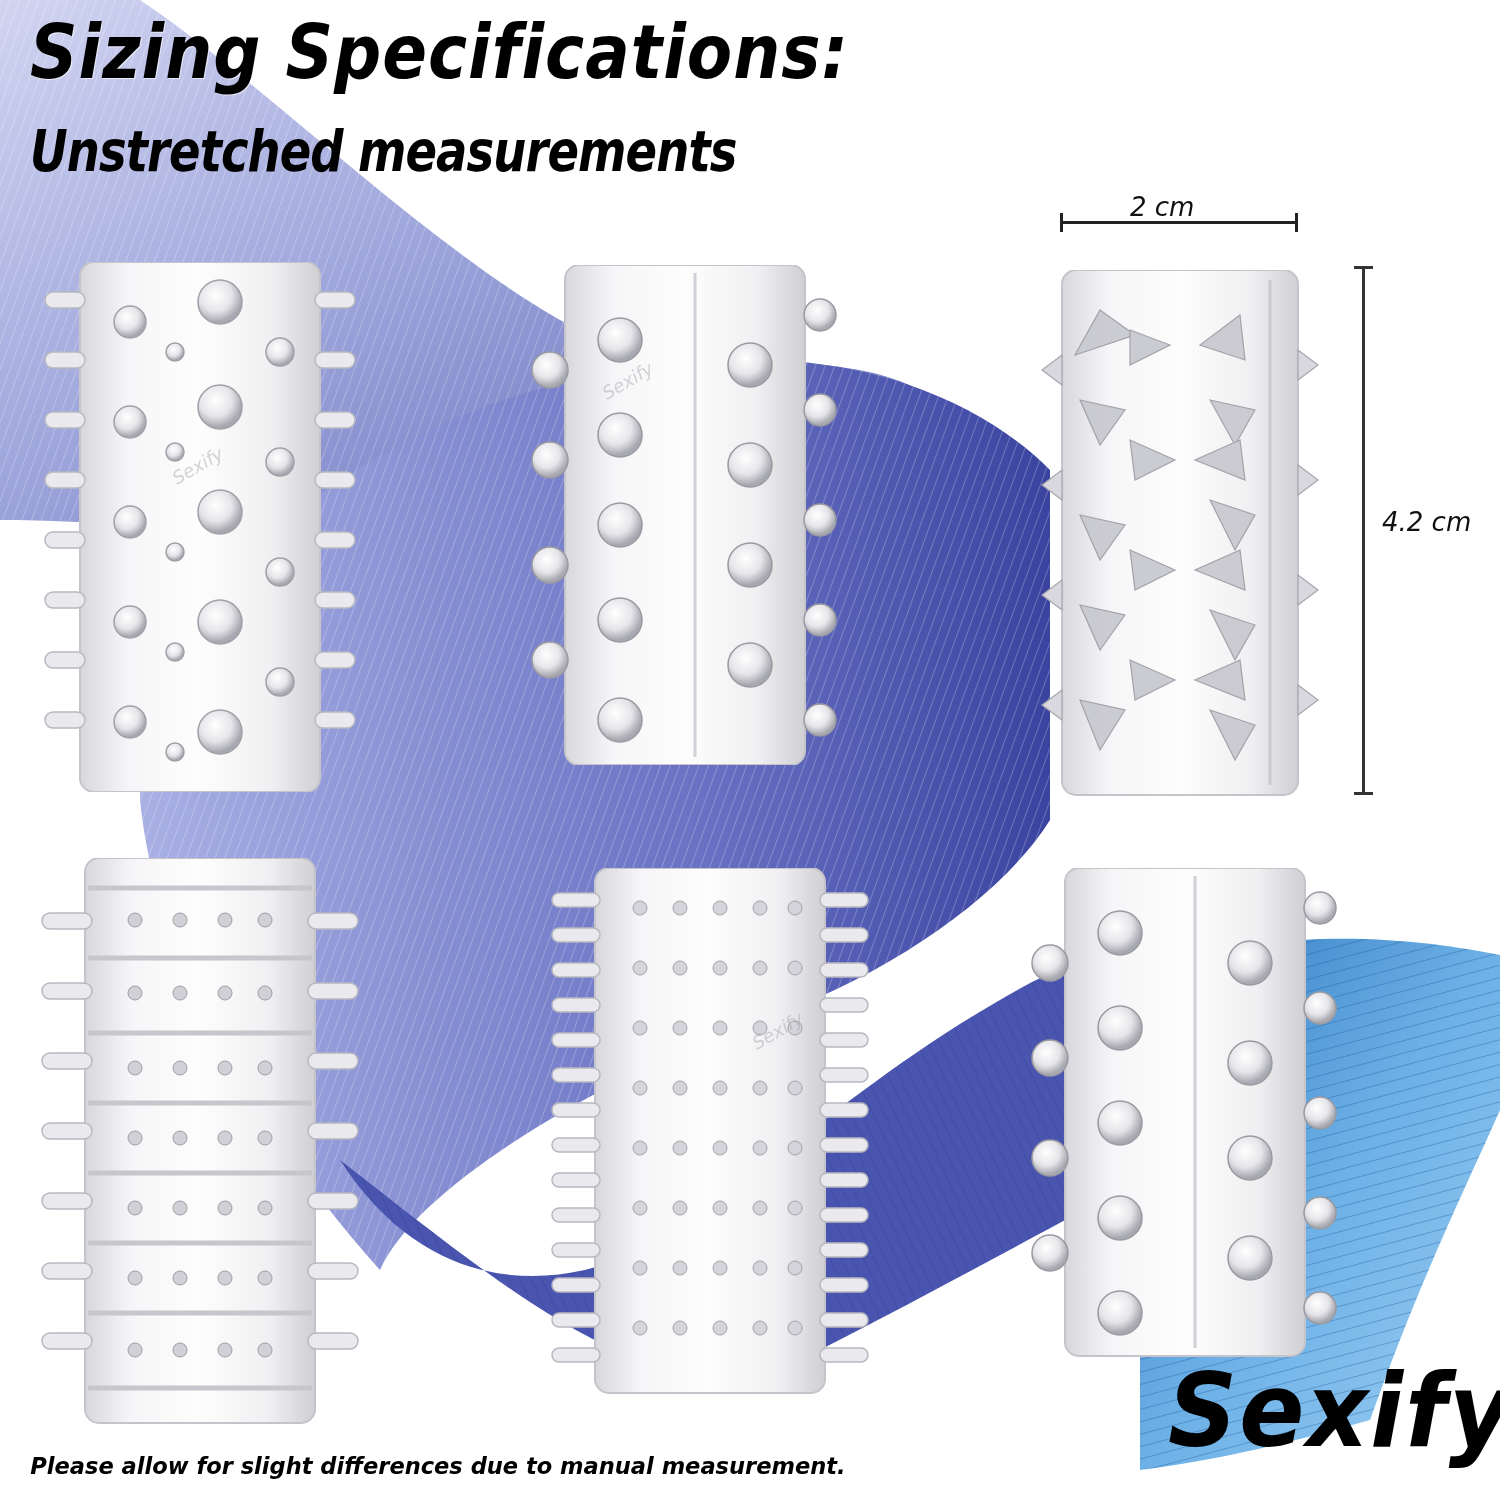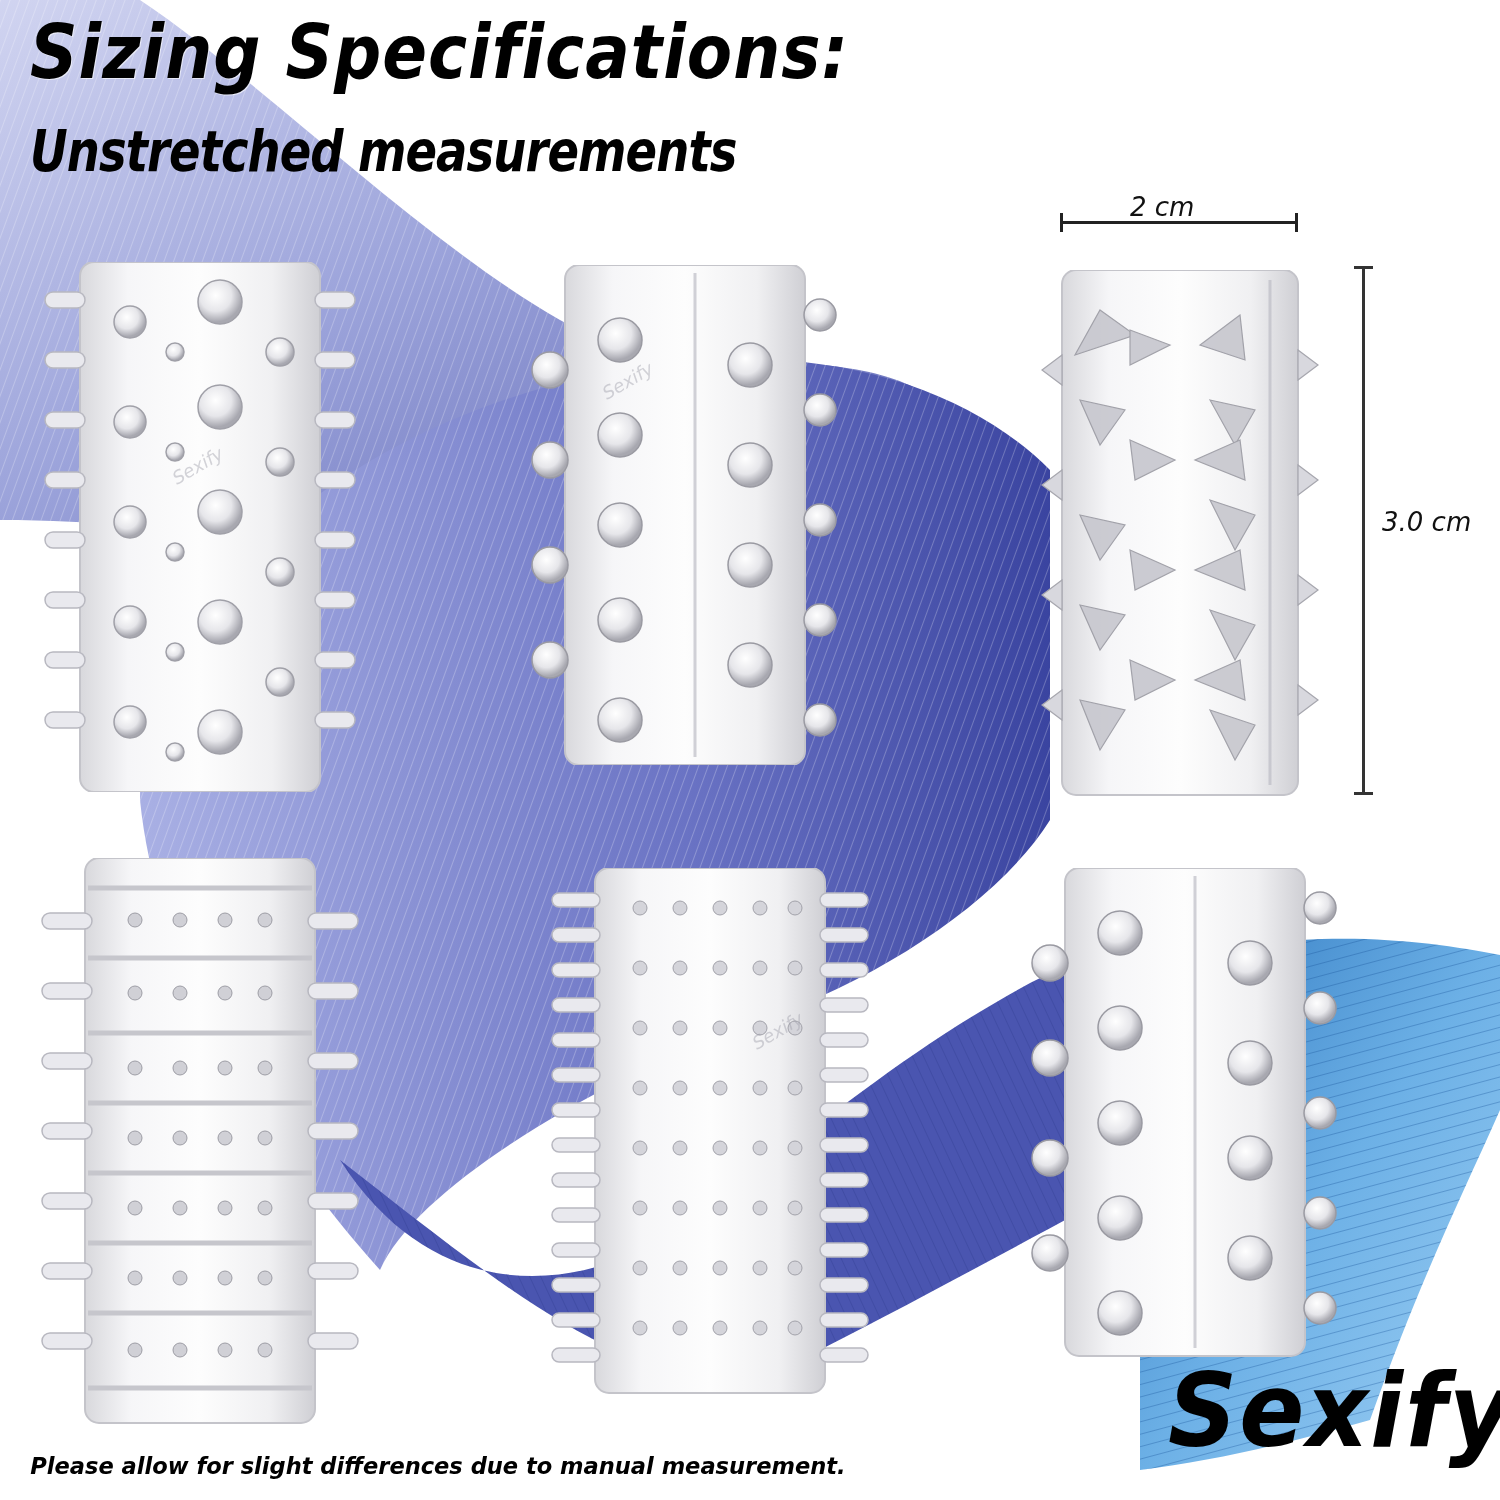--- a/index.html
+++ b/index.html
@@ -92,21 +92,21 @@
   <path d="M1300,940 C1380,935 1450,945 1500,955 L1500,1110 C1460,1200 1420,1280 1370,1420 C1300,1440 1220,1460 1140,1470 L1140,1300 C1190,1200 1240,1060 1300,940 Z" fill="url(#g3)"></path>
   <path d="M1300,940 C1380,935 1450,945 1500,955 L1500,1110 C1460,1200 1420,1280 1370,1420 C1300,1440 1220,1460 1140,1470 L1140,1300 C1190,1200 1240,1060 1300,940 Z" fill="url(#lines3)"></path>
 </svg>
 
 <div class="title">Sizing Specifications:</div>
 <div class="subtitle">Unstretched measurements</div>
 
 <div class="dim-label" style="left:1130px; top:180px;margin-top:12px;">2 cm</div>
 <div class="dim-h"></div>
 <div class="dim-v"></div>
-<div class="dim-label" style="left:1382px; top:507px;">3.0 cm</div>
+<div class="dim-label" style="left:1382px; top:507px;">4.2 cm</div>
 
 <svg class="sleeve" style="left:40px; top:262px;" width="320" height="530" viewBox="0 0 320 530">
   <defs>
     <linearGradient id="clear" x1="0" y1="0" x2="1" y2="0">
       <stop offset="0" stop-color="#d8d8dc"></stop>
       <stop offset="0.2" stop-color="#f6f6f8"></stop>
       <stop offset="0.5" stop-color="#fdfdfd"></stop>
       <stop offset="0.8" stop-color="#f0f0f2"></stop>
       <stop offset="1" stop-color="#cfcfd4"></stop>
     </linearGradient>

